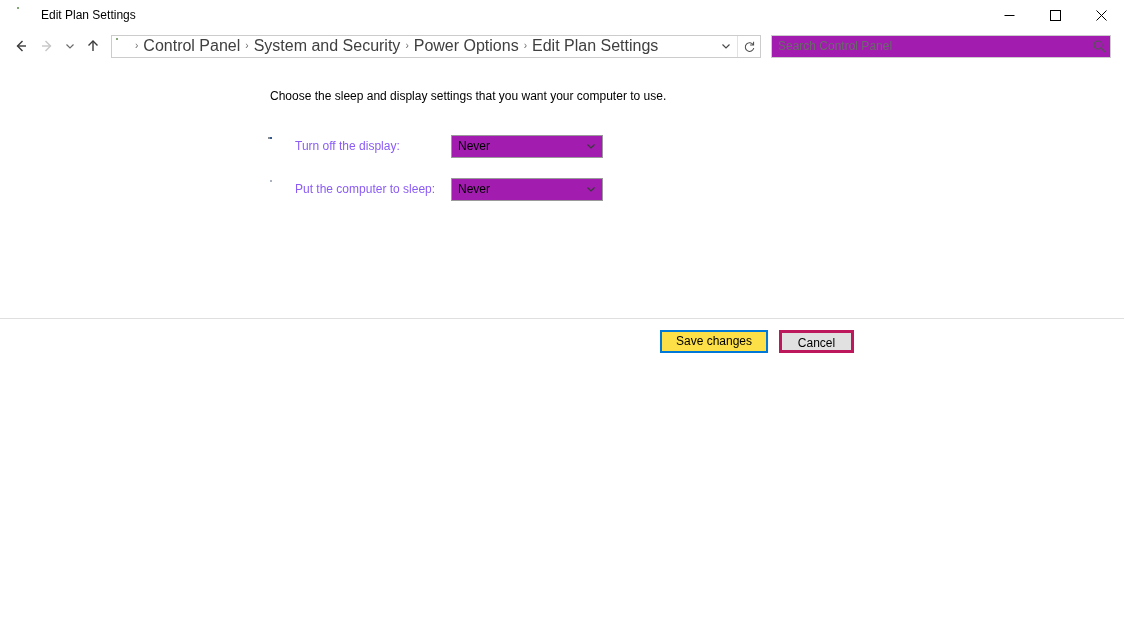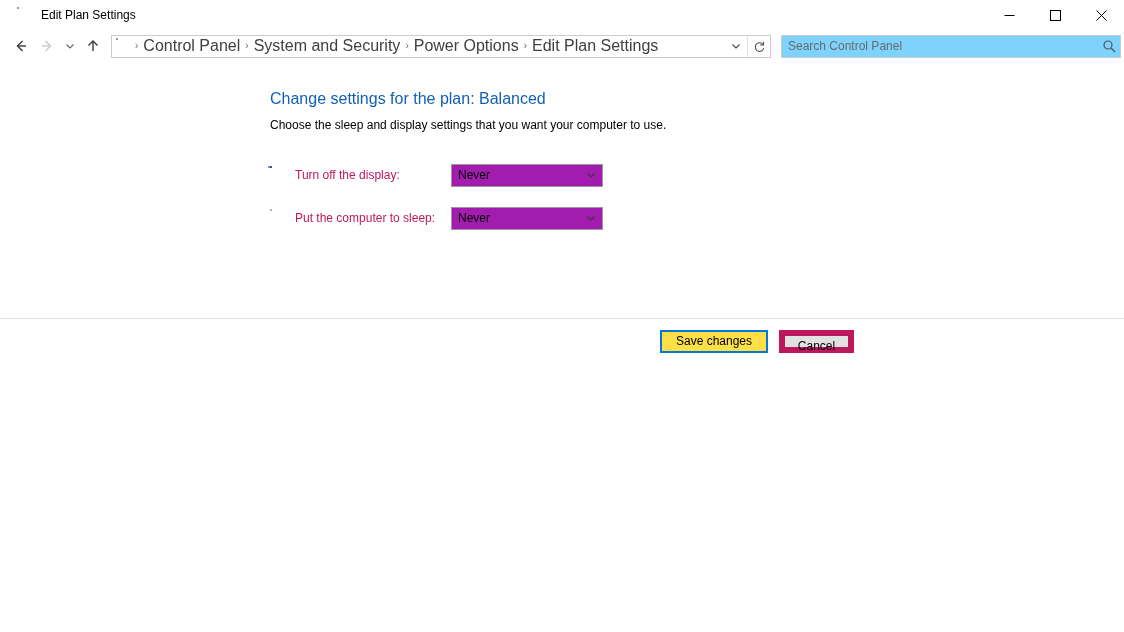--- a/index.html
+++ b/index.html
@@ -135,25 +135,25 @@
     align-items: center;
     justify-content: center;
     border-left: 1px solid #e2e2e2;
     flex: none;
   }
 
   .searchbox {
     width: 340px;
     height: 23px;
     border: 1px solid #cccccc;
-    background: #7dd3fc;
-    display: flex;
-    align-items: center;
-    box-sizing: border-box;
-    margin-right: 3px;
+    background: #a21caf;
+    display: flex;
+    align-items: center;
+    box-sizing: border-box;
+    margin-right: 13px;
     flex: none;
   }
   .searchbox input {
     flex: 1;
     border: none;
     outline: none;
     font-family: "Liberation Sans", sans-serif;
     font-size: 12px;
     color: #000000;
     padding: 0 6px;
@@ -195,21 +195,21 @@
   }
   .setting-icon {
     width: 18px;
     height: 18px;
     margin-right: 7px;
     position: relative;
     flex: none;
   }
   .setting-label {
     font-size: 12px;
-    color: #be185d;
+    color: #8b5cf6;
     width: 156px;
     flex: none;
   }
   .combo {
     width: 152px;
     height: 23px;
     border: 1px solid #9a9a9a;
     background: #a21caf;
     display: flex;
     align-items: center;
@@ -260,21 +260,21 @@
     height: 24px;
     display: flex;
     justify-content: flex-end;
     padding-right: 270px;
     box-sizing: border-box;
   }
   .btn {
     height: 23px;
     min-width: 75px;
     background: #e1e1e1;
-    border: 6px solid #be185d;
+    border: 3px solid #be185d;
     font-family: "Liberation Sans", sans-serif;
     font-size: 12px;
     color: #000000;
     padding: 0 10px;
     box-sizing: border-box;
     cursor: default;
     line-height: 21px;
     text-align: center;
   }
   .btn.primary {
@@ -485,21 +485,20 @@
     <span class="search-icon-wrap">
       <svg width="14" height="14" viewBox="0 0 14 14">
         <circle cx="6" cy="6" r="4" fill="none" stroke="#555" stroke-width="1.2"></circle>
         <line x1="9" y1="9" x2="13" y2="13" stroke="#555" stroke-width="1.2"></line>
       </svg>
     </span>
   </div>
 </div>
 
 <div class="content">
-  <h1 class="page-title">Change settings for the plan: Balanced</h1>
   <div class="page-sub">Choose the sleep and display settings that you want your computer to use.</div>
 
   <div class="setting-row">
     <span class="setting-icon">
       <span class="icon-display">
         <span class="screen"></span>
         <span class="stand"></span>
         <span class="clock"></span>
         <span class="hand-v"></span>
         <span class="hand-h"></span>

